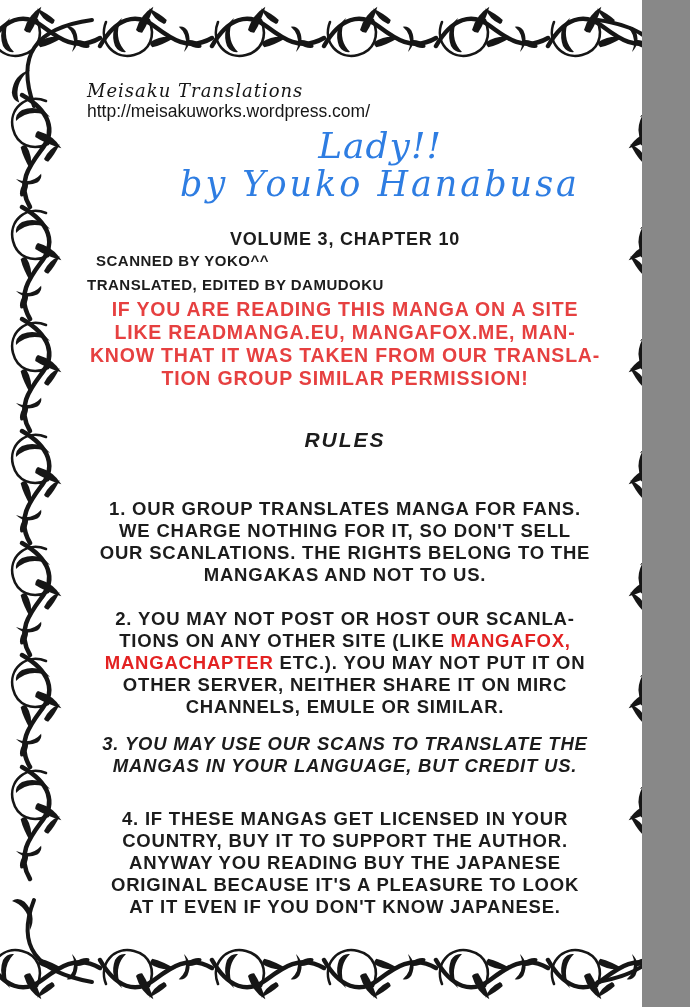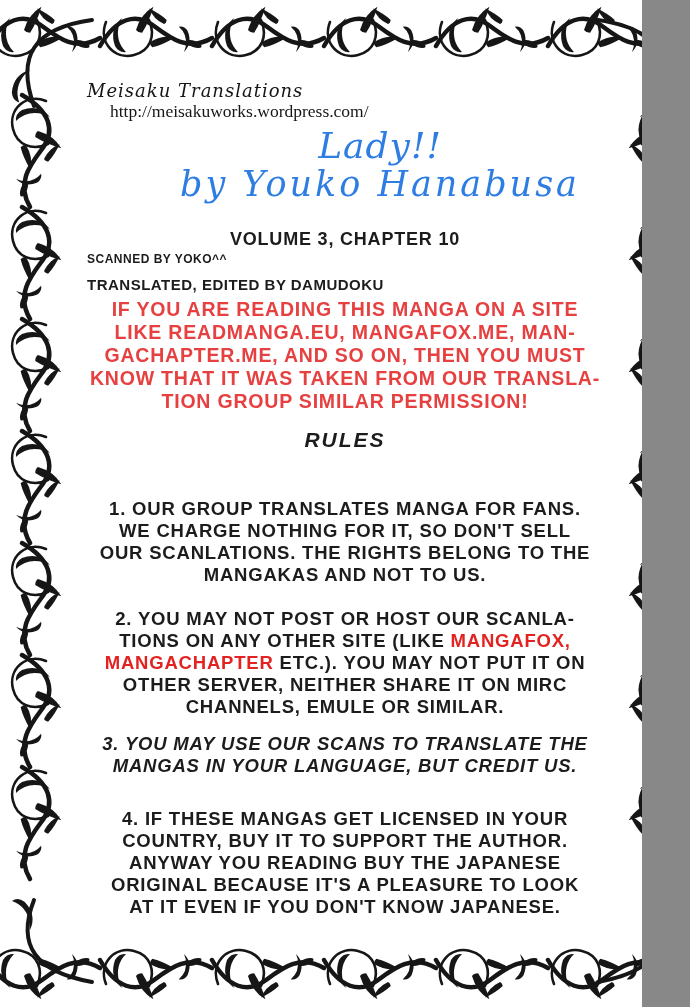--- a/index.html
+++ b/index.html
@@ -3,30 +3,30 @@
 <meta charset="utf-8">
 <style>
   html,body{margin:0;padding:0;background:#888;}
   .page{
     position:relative;width:642px;height:1007px;background:var(--paper,#fff);
     overflow:hidden;font-family:"Liberation Sans",sans-serif;
   }
   .vine-border{position:absolute;left:0;top:0;fill:var(--ink,#161616);}
   .vine-border .stem{fill:none;stroke:var(--ink,#161616);stroke-linecap:round;}
   .script{font-family:"DejaVu Serif",serif;font-style:italic;color:var(--ink,#161616);}
-  .serif{font-family:Liberation Serif, serif;color:var(--ink,#161616);margin-left:23px;}
+  .serif{font-family:Liberation Sans, sans-serif;color:var(--ink,#161616);}
   .comic{font-weight:700;color:#1c1c1c;letter-spacing:0.8px;}
   .abs{position:absolute;}
   .group-name{left:87px;top:80px;font-size:18px;letter-spacing:1px;}
   .site-url{left:87px;top:101px;font-size:17.5px;}
   .title-block{left:150px;top:127px;width:460px;text-align:center;}
   .series{font-size:36px;line-height:38px;color:var(--title-blue,#2e7de2);letter-spacing:1px;}
   .author{font-size:35px;line-height:38px;color:var(--title-blue,#2e7de2);letter-spacing:3px;}
   .volume{left:85px;top:229px;width:520px;text-align:center;font-size:18px;}
-  .scan-credit{left:87px;top:252px;font-size:12px;letter-spacing:0.5px;}
+  .scan-credit{left:96px;top:252px;font-size:15px;letter-spacing:0.5px;}
   .trans-credit{left:87px;top:276px;font-size:15px;letter-spacing:0.5px;}
   .warning{left:80px;top:298px;width:530px;text-align:center;
     font-size:19.5px;line-height:23px;color:var(--warning-red,#e64040);}
   .rules-heading{left:85px;top:428px;width:520px;text-align:center;
     font-size:21px;font-style:italic;letter-spacing:2px;}
   .rule{left:80px;width:530px;text-align:center;font-size:18.5px;line-height:22px;margin-top:22px;}
   .rule-1{top:476px;}
   .rule-2{top:586px;}
   .rule-3{top:711px;font-style:italic;}
   .rule-4{top:786px;}
@@ -101,21 +101,20 @@
     <div class="script author">by Youko Hanabusa</div>
   </div>
 
   <div class="abs comic volume">VOLUME 3, CHAPTER 10</div>
   <div class="abs comic scan-credit">SCANNED BY YOKO^^</div>
   <div class="abs comic trans-credit">TRANSLATED, EDITED BY DAMUDOKU</div>
 
   <div class="abs comic warning">
     <div>IF YOU ARE READING THIS MANGA ON A SITE</div>
     <div>LIKE READMANGA.EU, MANGAFOX.ME, MAN-</div>
-    <div>GACHAPTER.ME, AND SO ON, THEN YOU MUST</div>
     <div>KNOW THAT IT WAS TAKEN FROM OUR TRANSLA-</div>
     <div>TION GROUP SIMILAR PERMISSION!</div>
   </div>
 
   <div class="abs comic rules-heading">RULES</div>
 
   <div class="abs comic rule rule-1">
     <div>1. OUR GROUP TRANSLATES MANGA FOR FANS.</div>
     <div>WE CHARGE NOTHING FOR IT, SO DON'T SELL</div>
     <div>OUR SCANLATIONS. THE RIGHTS BELONG TO THE</div>

